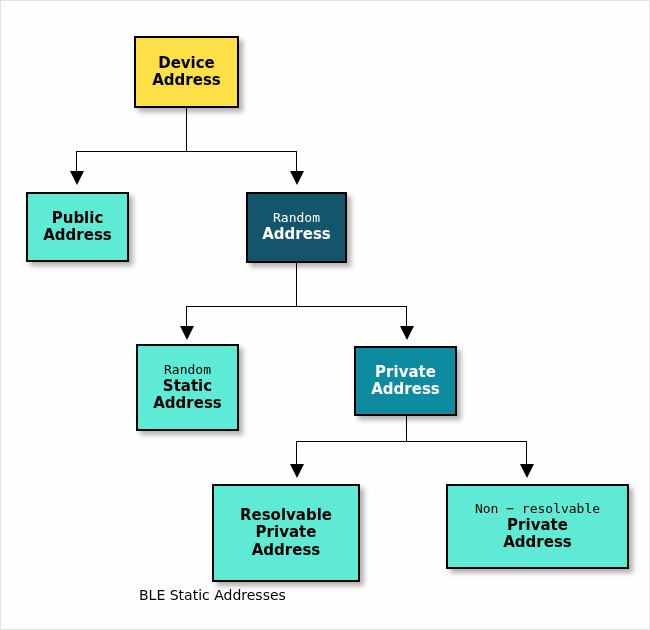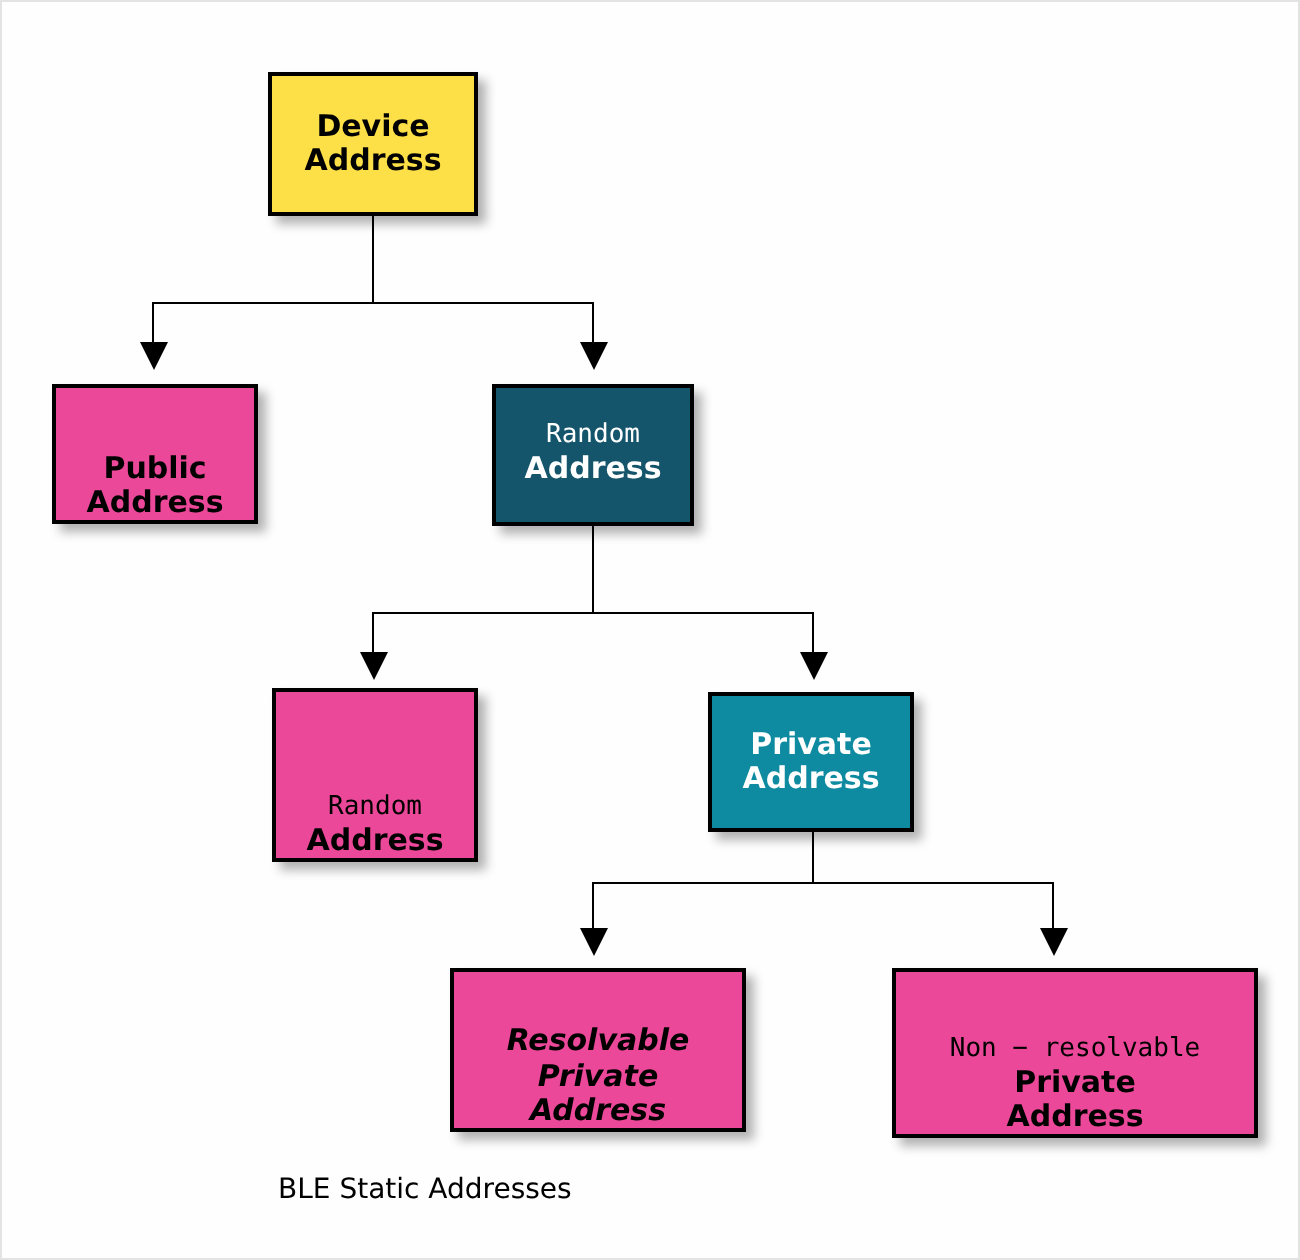--- a/index.html
+++ b/index.html
@@ -48,23 +48,22 @@
     font-size: 13px;
     letter-spacing: 0px;
   }
   
   .n-root {
     background: #fde047;
     color: #000000;
   }
   
   .n-cyan {
-    background: #ec4899;
+    background: #5eead4;
     color: #000000;
-    align-items: flex-end;
   }
   
   .n-dark {
     background: #14556b;
     color: #ffffff;
   }
   
   .n-mid {
     background: #0e8ba0;
     color: #ffffff;
@@ -138,32 +137,33 @@
   <div class="node n-dark" style="left:245px; top:191px; width:101px; height:71px;">
     <span class="lines">
       <span class="l mono">Random</span>
       <span class="l sans">Address</span>
     </span>
   </div>
 
   <div class="node n-cyan" style="left:135px; top:343px; width:103px; height:87px;">
     <span class="lines">
       <span class="l mono">Random</span>
+      <span class="l sans">Static</span>
       <span class="l sans">Address</span>
     </span>
   </div>
 
   <div class="node n-mid" style="left:353px; top:345px; width:103px; height:70px;">
     <span class="lines">
       <span class="l sans">Private</span>
       <span class="l sans">Address</span>
     </span>
   </div>
 
-  <div class="node n-cyan" style="left:224px; top:483px; width:148px; height:82px;font-style:italic;">
+  <div class="node n-cyan" style="left:211px; top:483px; width:148px; height:98px;">
     <span class="lines">
       <span class="l sans">Resolvable</span>
       <span class="l sans">Private</span>
       <span class="l sans">Address</span>
     </span>
   </div>
 
   <div class="node n-cyan" style="left:445px; top:483px; width:183px; height:85px;">
     <span class="lines">
       <span class="l mono">Non − resolvable</span>

